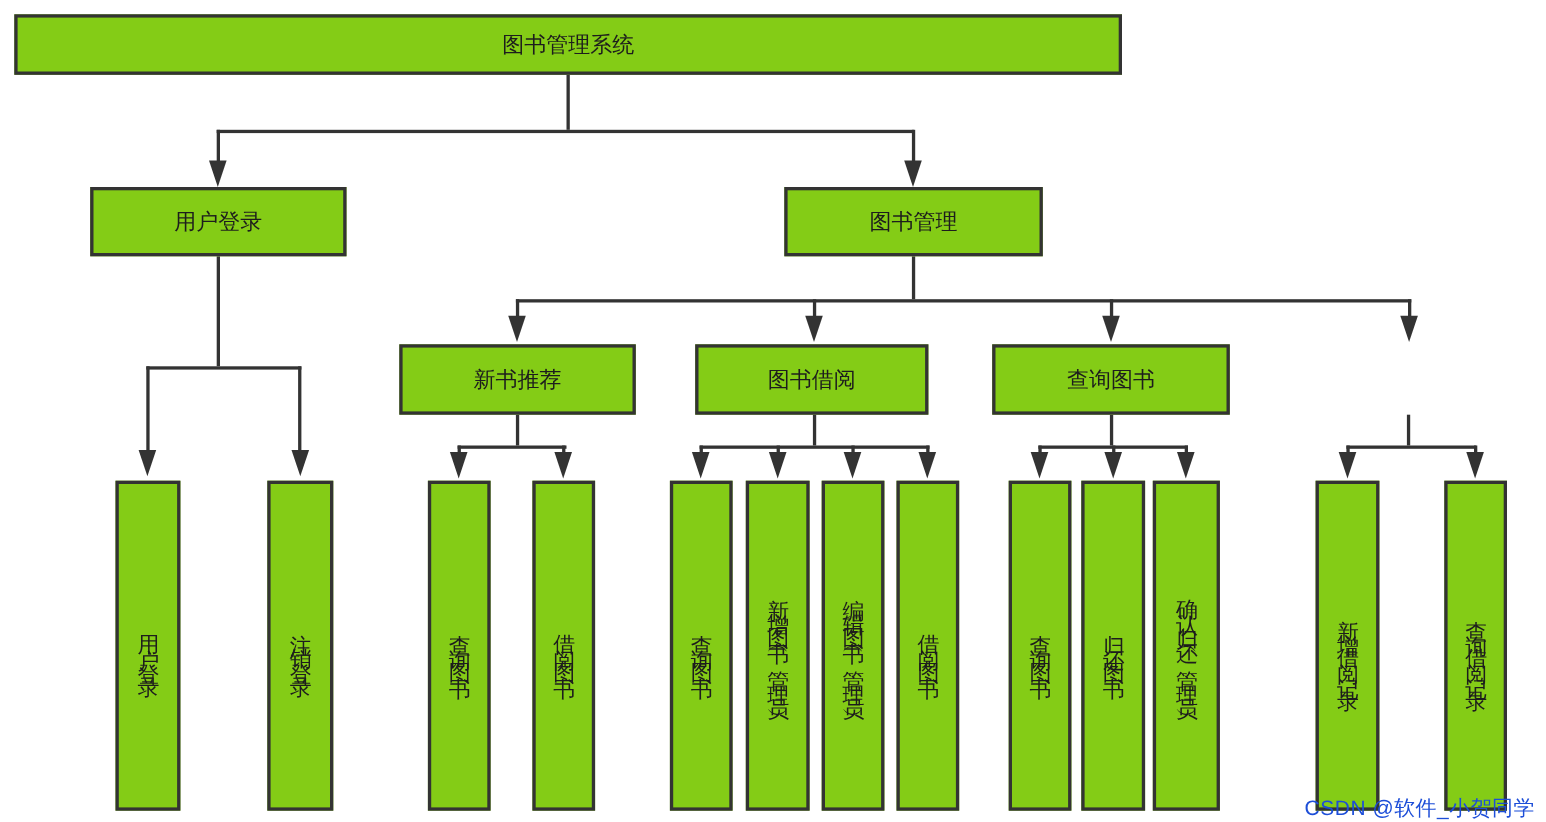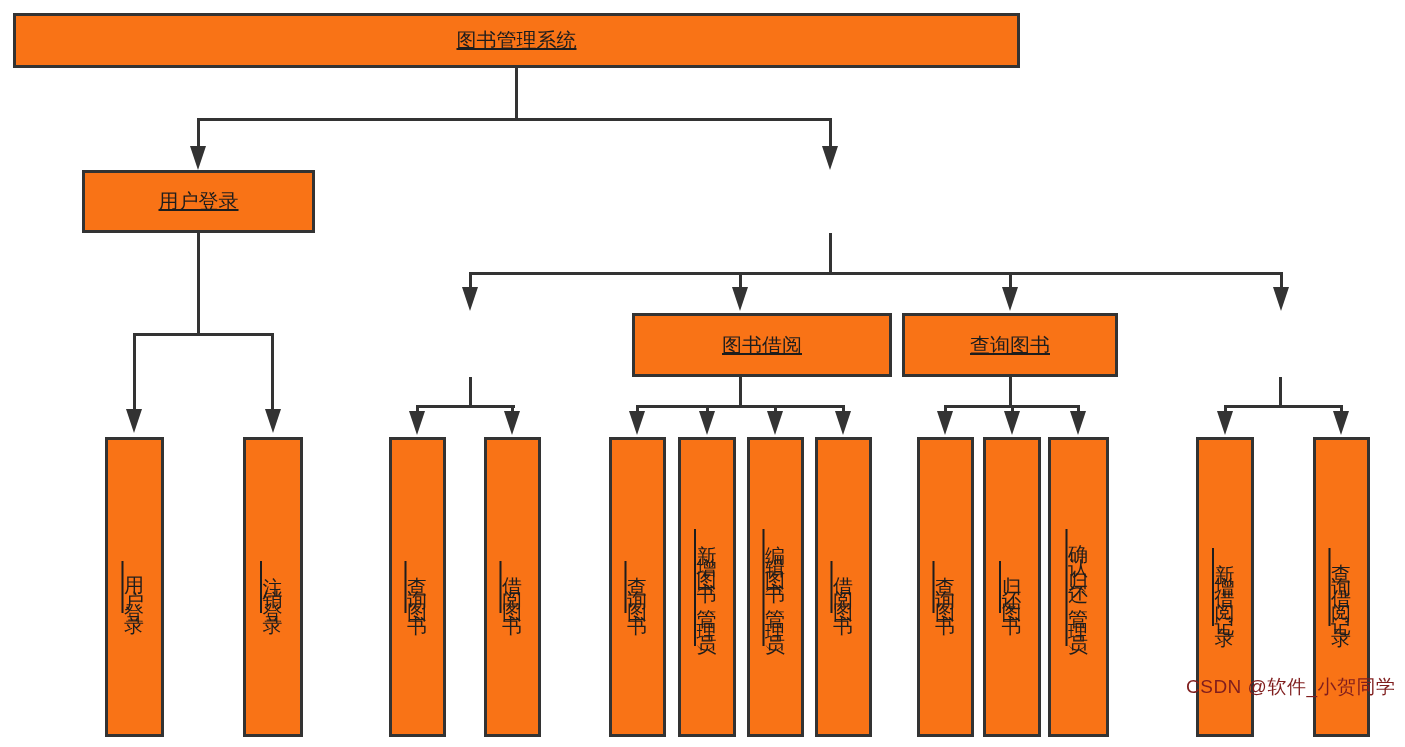--- a/index.html
+++ b/index.html
@@ -11,49 +11,48 @@
   #canvas{
     position:relative;
     width:1405px;height:747px;
     background:var(--bg);
     font-family:"Liberation Sans","DejaVu Sans",sans-serif;
     color:var(--text);
     overflow:hidden;
   }
   .node{
     position:absolute;
-    background:#f97316;
+    background:#84cc16;
     border:3px solid var(--line);
     box-sizing:border-box;
     display:flex;align-items:center;justify-content:center;
     font-size:20px;
     color:var(--text);
     z-index:2;
-    text-decoration:underline;
   }
   .vnode span{
     writing-mode:vertical-rl;
     text-orientation:mixed;
     letter-spacing:13px;
     line-height:1;
   }
   .vline{position:absolute;width:3px;background:var(--line);z-index:1;}
   .hline{position:absolute;height:3px;background:var(--line);z-index:1;}
   .arrow-down{
     position:absolute;width:0;height:0;z-index:1;
     border-left:8px solid transparent;
     border-right:8px solid transparent;
     border-top:24px solid var(--line);
   }
   .watermark{
     position:absolute;
-    left:1186px;top:674px;
+    left:1186px;top:722px;
     font-size:19px;
     letter-spacing:0.5px;
-    color:#7f1d1d;
+    color:#1d4ed8;
     z-index:10;
     white-space:nowrap;
   }
 </style>
 </head>
 <body>
 
 <div id="canvas">
 
   <div class="node" style="left:13px;top:13px;width:1007px;height:55px">
@@ -63,40 +62,46 @@
   <div class="vline" style="left:515px;top:68px;height:50px"></div>
   <div class="hline" style="left:197px;top:118px;width:634px"></div>
   <div class="vline" style="left:197px;top:118px;height:29px"></div>
   <div class="arrow-down" style="left:190px;top:146px"></div>
   <div class="vline" style="left:829px;top:118px;height:29px"></div>
   <div class="arrow-down" style="left:822px;top:146px"></div>
 
   <div class="node" style="left:82px;top:170px;width:233px;height:63px">
     <span>用户登录</span>
   </div>
+  <div class="node" style="left:713px;top:170px;width:235px;height:63px">
+    <span>图书管理</span>
+  </div>
 
   <div class="vline" style="left:197px;top:233px;height:100px"></div>
   <div class="hline" style="left:133px;top:333px;width:141px"></div>
   <div class="vline" style="left:133px;top:333px;height:77px"></div>
   <div class="arrow-down" style="left:126px;top:409px"></div>
   <div class="vline" style="left:271px;top:333px;height:77px"></div>
   <div class="arrow-down" style="left:265px;top:409px"></div>
 
   <div class="vline" style="left:829px;top:233px;height:39px"></div>
   <div class="hline" style="left:469px;top:272px;width:814px"></div>
   <div class="vline" style="left:469px;top:272px;height:16px"></div>
   <div class="arrow-down" style="left:462px;top:287px"></div>
   <div class="vline" style="left:739px;top:272px;height:16px"></div>
   <div class="arrow-down" style="left:732px;top:287px"></div>
   <div class="vline" style="left:1009px;top:272px;height:16px"></div>
   <div class="arrow-down" style="left:1002px;top:287px"></div>
   <div class="vline" style="left:1280px;top:272px;height:16px"></div>
   <div class="arrow-down" style="left:1273px;top:287px"></div>
 
-  <div class="node" style="left:632px;top:313px;width:260px;height:64px">
+  <div class="node" style="left:363px;top:313px;width:215px;height:64px">
+    <span>新书推荐</span>
+  </div>
+  <div class="node" style="left:632px;top:313px;width:212px;height:64px">
     <span>图书借阅</span>
   </div>
   <div class="node" style="left:902px;top:313px;width:216px;height:64px">
     <span>查询图书</span>
   </div>
 
   <div class="vline" style="left:469px;top:377px;height:28px"></div>
   <div class="hline" style="left:416px;top:405px;width:99px"></div>
   <div class="vline" style="left:416px;top:405px;height:8px"></div>
   <div class="arrow-down" style="left:409px;top:411px"></div>

